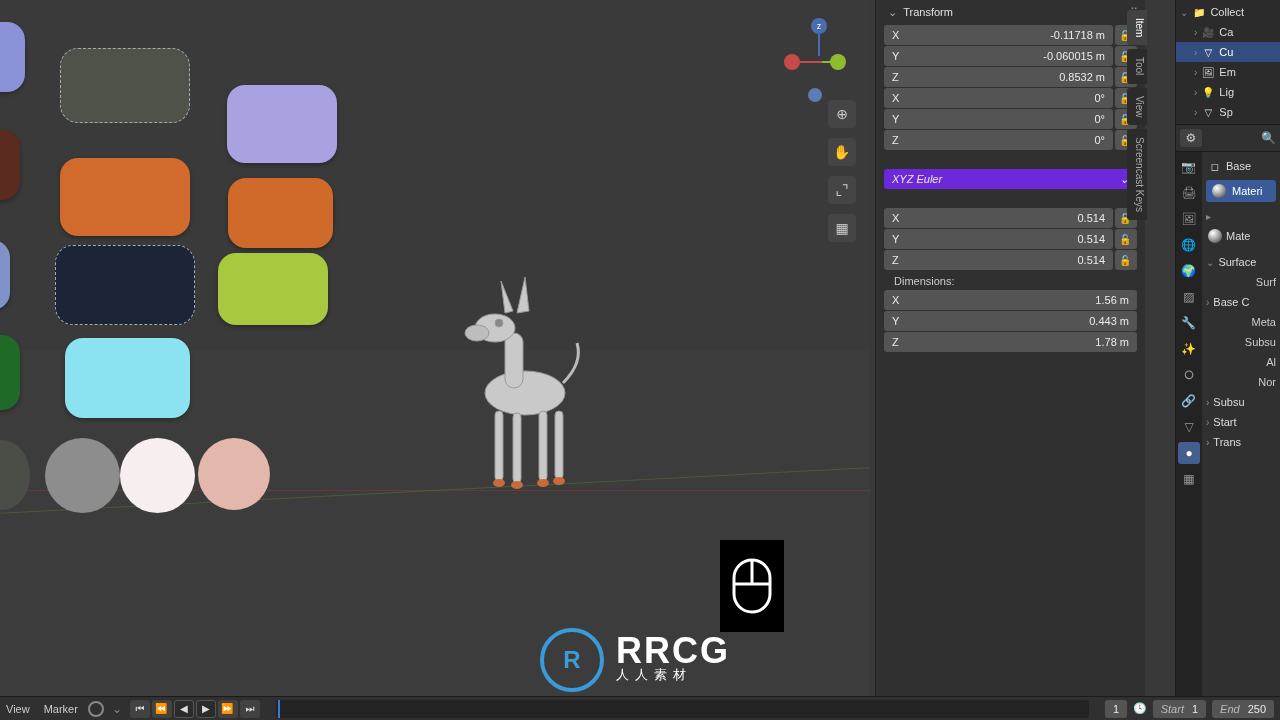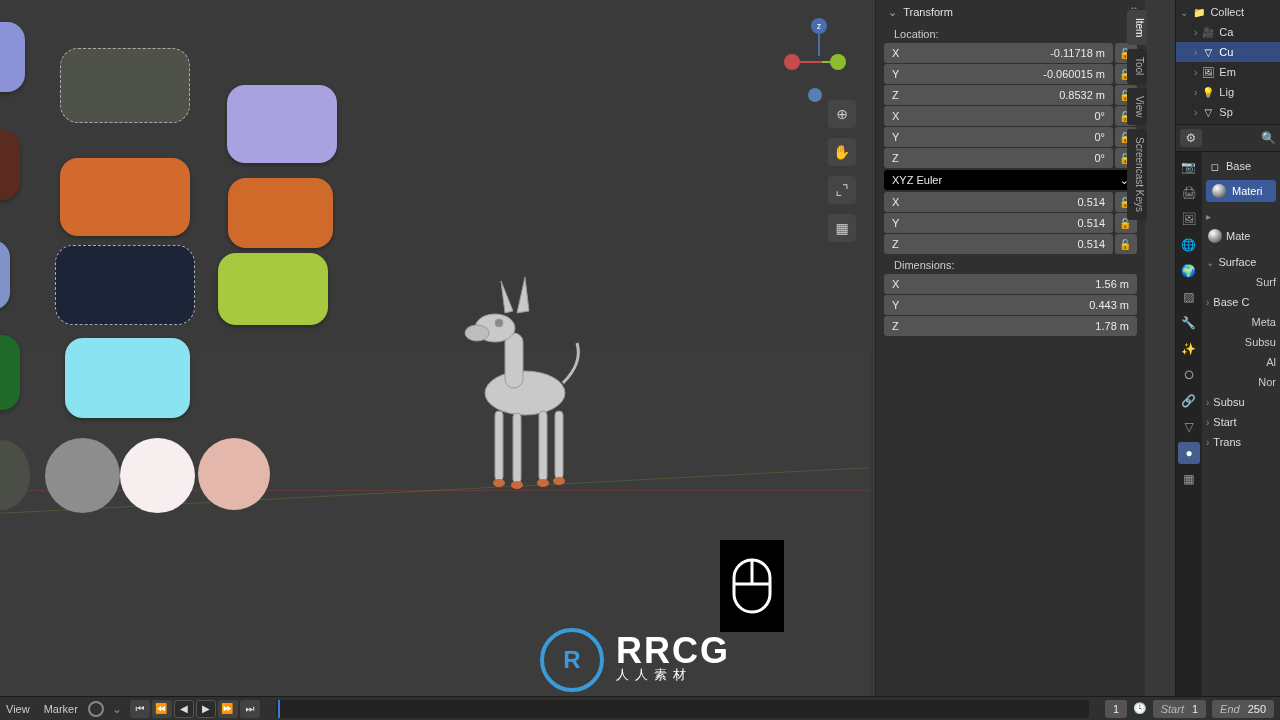--- a/index.html
+++ b/index.html
@@ -62,21 +62,21 @@
   .npanel { position: absolute; left: 875px; top: 0; width: 270px; height: 700px; background: #303030; border-left: 1px solid #222; }
   .npanel-hdr { display: flex; align-items: center; padding: 4px 12px; height: 24px; color: #e0e0e0; }
   .npanel-hdr .chev { margin-right: 6px; color: #aaa; }
   .npanel-section { padding: 0 8px 2px 8px; }
   .npanel-label { padding: 4px 4px 2px 10px; color: #ccc; }
   .prop-row { display: flex; gap: 2px; margin: 1px 0; }
   .prop-field { flex: 1; background: #545454; border-radius: 3px; height: 20px; display: flex; align-items: center; padding: 0 8px; justify-content: space-between; color: #eaeaea; }
   .prop-axis { width: 12px; }
   .prop-val { text-align: right; }
   .prop-lock { width: 22px; height: 20px; background: #545454; border-radius: 3px; display: flex; align-items: center; justify-content: center; color: #aaa; font-size: 10px; }
-  .dropdown { background: #000000; border-radius: 3px; height: 20px; display: flex; align-items: center; padding: 0 8px; justify-content: space-between; color: #eaeaea; margin: 2px 0; }
+  .dropdown { background: #6d28d9; border-radius: 3px; height: 20px; display: flex; align-items: center; padding: 0 8px; justify-content: space-between; color: #eaeaea; margin: 19px 0; font-style: italic; }
   .npanel-tabs { position: absolute; right: -2px; top: 10px; width: 20px; display: flex; flex-direction: column; gap: 4px; }
   .ntab { writing-mode: vertical-rl; padding: 8px 2px; background: #2b2b2b; border-radius: 3px 0 0 3px; font-size: 10px; color: #aaa; text-align: center; }
   .ntab.active { background: #424242; color: #fff; }
   .npanel-dragdots { position:absolute; right:6px; top:6px; color:#888; letter-spacing:1px; }
   
   
   .rightcol { position: absolute; left: 1175px; top: 0; width: 105px; height: 700px; background: #2b2b2b; border-left: 1px solid #1a1a1a; display:flex; flex-direction:column; }
   .right-top { flex: 0 0 auto; }
   .outliner { background: #2b2b2b; padding: 2px 0; }
   .ol-row { display: flex; align-items: center; height: 20px; padding: 0 4px; gap: 4px; color: #ddd; white-space: nowrap; overflow: hidden; }
@@ -201,21 +201,20 @@
   </div>
 </div>
 
 <div class="npanel">
   <div class="npanel-dragdots">⠿</div>
   <div class="npanel-hdr">
     <span class="chev">⌄</span>
     <span>Transform</span>
   </div>
   <div class="npanel-section">
-    <div class="npanel-label">Location:</div>
     <div class="prop-row">
         <div class="prop-field">
           <span class="prop-axis">X</span>
           <span class="prop-val">-0.11718 m</span>
         </div>
         <div class="prop-lock">🔓</div>
       </div>
     <div class="prop-row">
         <div class="prop-field">
           <span class="prop-axis">Y</span>

